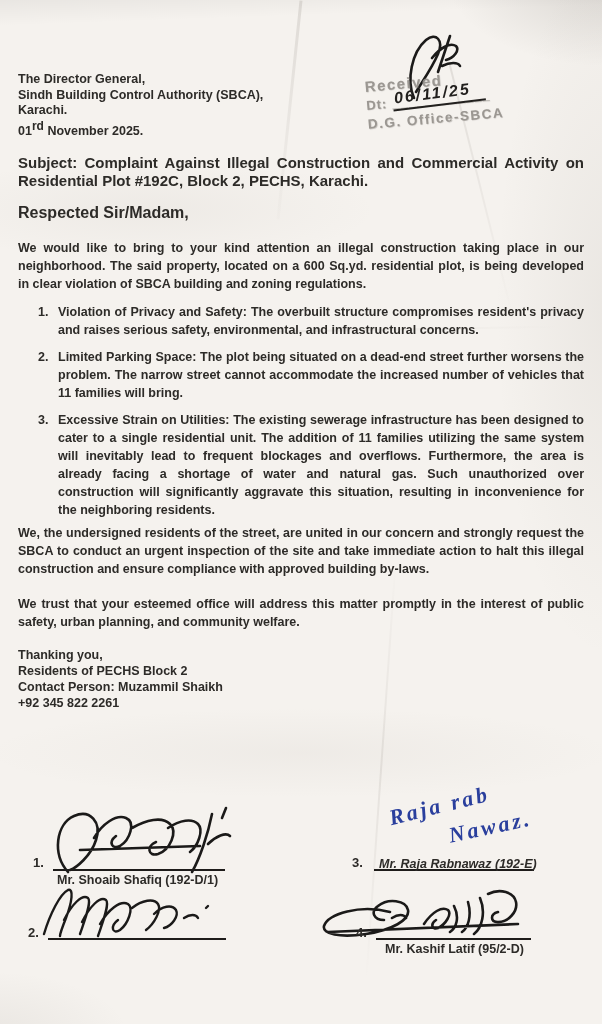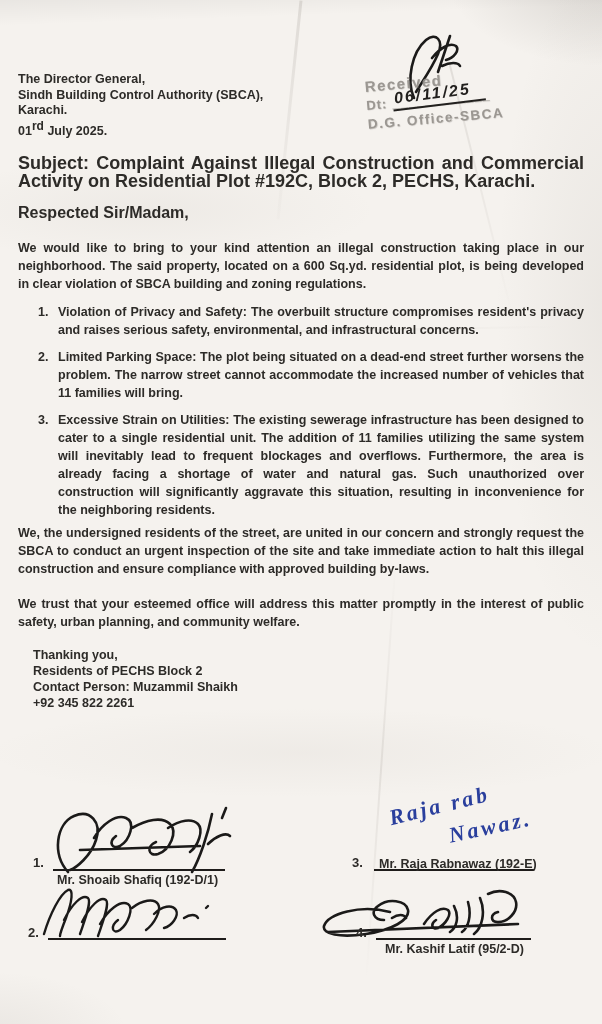--- a/index.html
+++ b/index.html
@@ -24,30 +24,30 @@
   .crease.c2 { left:60px; top:330px; width:500px; height:2px;
     background:linear-gradient(90deg, transparent, rgba(130,122,114,0.12) 40%, transparent); transform:rotate(-1deg); }
   .crease.c3 { left:380px; top:560px; width:2px; height:420px;
     background:linear-gradient(180deg, transparent, rgba(130,122,114,0.14) 50%, transparent); transform:rotate(4deg); }
   .crease.c4 { left:480px; top:60px; width:2px; height:260px;
     background:linear-gradient(180deg, rgba(120,112,104,0.16), transparent); transform:rotate(-14deg); }
 
   .flow { position:absolute; left:18px; top:72px; width:566px; font-weight:700; }
   .addr-line { font-size:12.5px; line-height:15.5px; }
   sup { font-size:12px; vertical-align:super; }
-  .subject { margin-top:15px; font-size:18px; line-height:18px; text-align:justify; }
+  .subject { margin-top:15px; font-size:15px; line-height:18px; text-align:justify; }
   .salutation { margin-top:14px; font-size:16px; line-height:18px; }
   .para { font-size:12.5px; line-height:18px; text-align:justify; -moz-text-align-last:left; text-align-last:left; }
   .mt-a { margin-top:17px; } .mt-b { margin-top:11px; } .mt-c { margin-top:5px; }
   .list { margin-top:10px; }
   .list-item { display:flex; font-size:12.5px; line-height:18px; margin-bottom:9px; }
   .list-item:last-child { margin-bottom:0; }
   .li-num { width:20px; flex:none; margin-left:20px; }
   .li-body { flex:1; text-align:justify; -moz-text-align-last:left; text-align-last:left; }
-  .signoff { margin-top:16px; font-size:12.5px; line-height:16px;margin-left:15px; }
+  .signoff { margin-top:16px; font-size:12.5px; line-height:16px; }
 
   
   .stamp { position:absolute; left:366px; top:72px; transform:rotate(-5deg);
     color:#928e89; font-weight:700; opacity:0.9; }
   .stamp .s1 { font-size:15px; letter-spacing:1.5px; text-shadow:0.6px 0.6px 0.8px rgba(146,142,137,0.55); }
   .stamp .s2 { font-size:13px; margin-top:3px; letter-spacing:1px; text-shadow:0.6px 0.6px 0.8px rgba(146,142,137,0.55); }
   .stamp .s3 { font-size:13.5px; margin-top:4px; letter-spacing:1.5px; text-shadow:0.6px 0.6px 0.8px rgba(146,142,137,0.55); }
   .stamp-date { position:absolute; left:392px; top:84px; transform:rotate(-7deg);
     font-size:16px; font-style:italic; font-weight:700; color:#22201e;
     border-bottom:2px solid #22201e; padding:0 14px 2px 2px; letter-spacing:2px; }
@@ -80,21 +80,21 @@
     <div class="s1">Received</div>
     <div class="s2"><span>Dt:</span> ____________</div>
     <div class="s3">D.G. Office-SBCA</div>
   </div>
   <div class="stamp-date">06/11/25</div>
 
   <div class="flow">
     <div class="addr-line">The Director General,</div>
     <div class="addr-line">Sindh Building Control Authority (SBCA),</div>
     <div class="addr-line">Karachi.</div>
-    <div class="addr-line"><span>01</span><sup>rd</sup><span> July 2025.</span></div>
+    <div class="addr-line"><span>01</span><sup>rd</sup><span> November 2025.</span></div>
 
     <div class="subject">Subject: Complaint Against Illegal Construction and Commercial Activity on Residential Plot #192C, Block 2, PECHS, Karachi.</div>
 
     <div class="salutation">Respected Sir/Madam,</div>
 
     <div class="para mt-a">We would like to bring to your kind attention an illegal construction taking place in our neighborhood. The said property, located on a 600 Sq.yd. residential plot, is being developed in clear violation of SBCA building and zoning regulations.</div>
 
     <div class="list">
       <div class="list-item">
         <span class="li-num">1.</span>
@@ -125,21 +125,21 @@
     <path d="M18,70 C2,52 6,22 24,14 C40,7 52,20 46,38 C41,54 26,66 20,68 M44,36 C52,22 66,12 76,16 C86,20 80,38 70,44 C62,48 58,40 66,34 M82,26 C96,18 112,14 120,22 C128,30 120,48 108,52 C98,55 96,44 106,40 M118,26 C130,18 142,16 148,22 C154,28 148,44 140,50 M30,48 L150,44 M162,12 C158,32 150,56 142,70 M158,42 C166,34 176,30 180,34 M176,6 L172,16" fill="none" stroke="#1b1a19" stroke-width="2.6" stroke-linecap="round"></path>
   </svg>
   <div class="sig-num" style="left:33px; top:855px;">1.</div>
   <div class="sig-line" style="left:53px; top:869px; width:172px;"></div>
   <div class="sig-label" style="left:57px; top:873px;">Mr. Shoaib Shafiq (192-D/1)</div>
 
   <div class="blue-hand bh1">Raja rab</div>
   <div class="blue-hand bh2">Nawaz.</div>
   <div class="sig-num" style="left:352px; top:855px;">3.</div>
   <div class="sig-line" style="left:374px; top:869px; width:160px;"></div>
-  <div class="sig-label" style="left:379px; top:857px;">Mr. Raja Rabnawaz (192-E)</div>
+  <div class="sig-label" style="left:379px; top:857px;font-style:italic;">Mr. Raja Rabnawaz (192-E)</div>
 
   <svg class="sig-svg" style="left:38px; top:880px;" width="190" height="62" viewBox="0 0 190 62">
     <path d="M6,54 C12,34 22,14 30,10 C36,8 34,22 28,38 C24,48 22,54 22,56 M26,40 C34,24 44,14 50,18 C54,22 46,42 42,54 M44,42 C52,26 62,16 68,20 C72,24 64,44 60,56 M62,44 C70,30 82,20 90,24 C96,28 90,44 82,50 C74,55 72,46 80,40 M94,28 C104,20 116,18 120,24 C124,30 116,44 108,50 M116,34 C124,26 134,24 138,30 C141,36 134,46 126,48 M146,38 C152,34 158,34 160,38 M168,28 L170,26" fill="none" stroke="#1b1a19" stroke-width="2.4" stroke-linecap="round"></path>
   </svg>
   <div class="sig-num" style="left:28px; top:925px;">2.</div>
   <div class="sig-line" style="left:48px; top:938px; width:178px;"></div>
 
   <svg class="sig-svg" style="left:320px; top:884px;" width="212" height="60" viewBox="0 0 212 60">
     <path d="M70,28 C40,20 8,30 4,42 C2,50 20,54 46,50 C72,46 90,36 88,26 C86,16 68,14 58,22 C50,28 54,36 64,36 M72,34 C78,30 84,30 86,34 M104,40 C112,28 122,22 128,26 C132,30 126,40 118,44 C112,46 110,40 116,36 M134,22 C140,34 136,44 130,48 M148,18 C152,32 148,44 142,48 M160,14 C166,28 162,44 154,50 M168,10 C180,4 194,8 196,18 C198,28 188,38 178,38 C170,38 170,30 178,28 M8,48 L198,40" fill="none" stroke="#1b1a19" stroke-width="2.6" stroke-linecap="round"></path>
   </svg>

